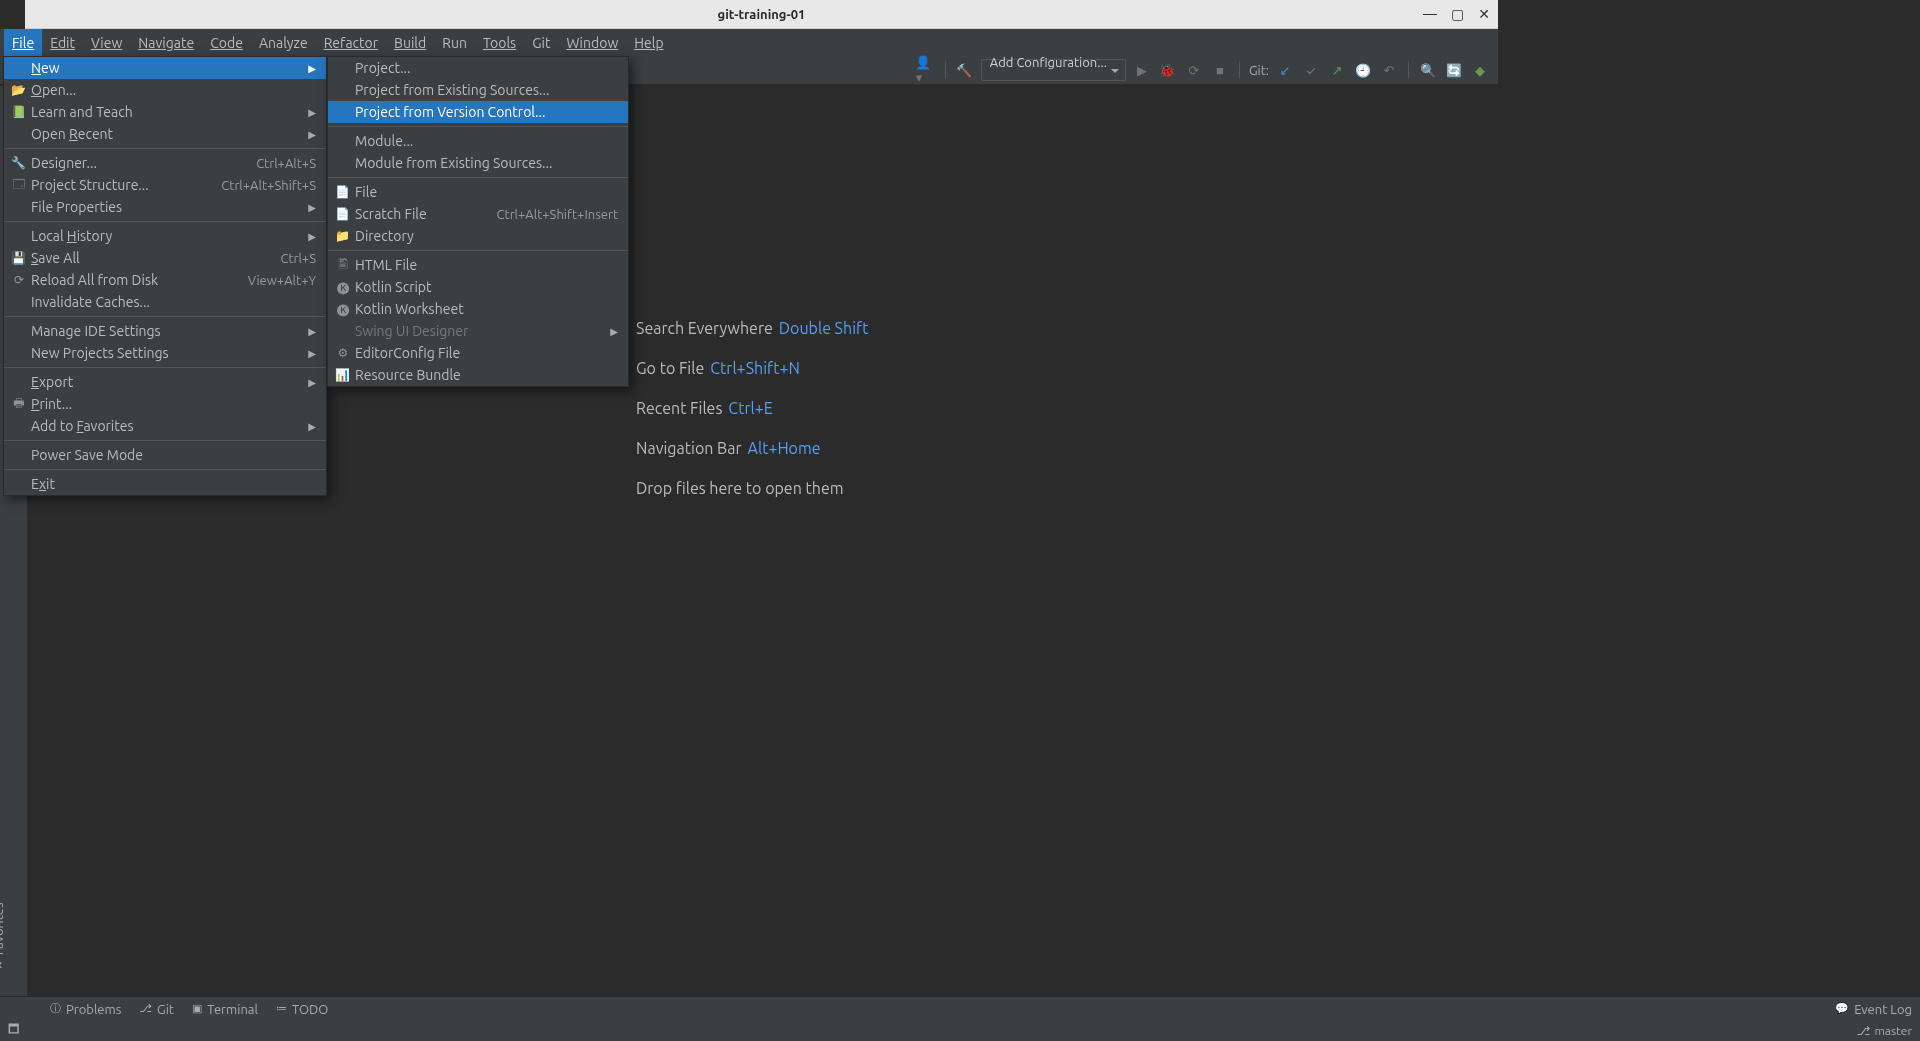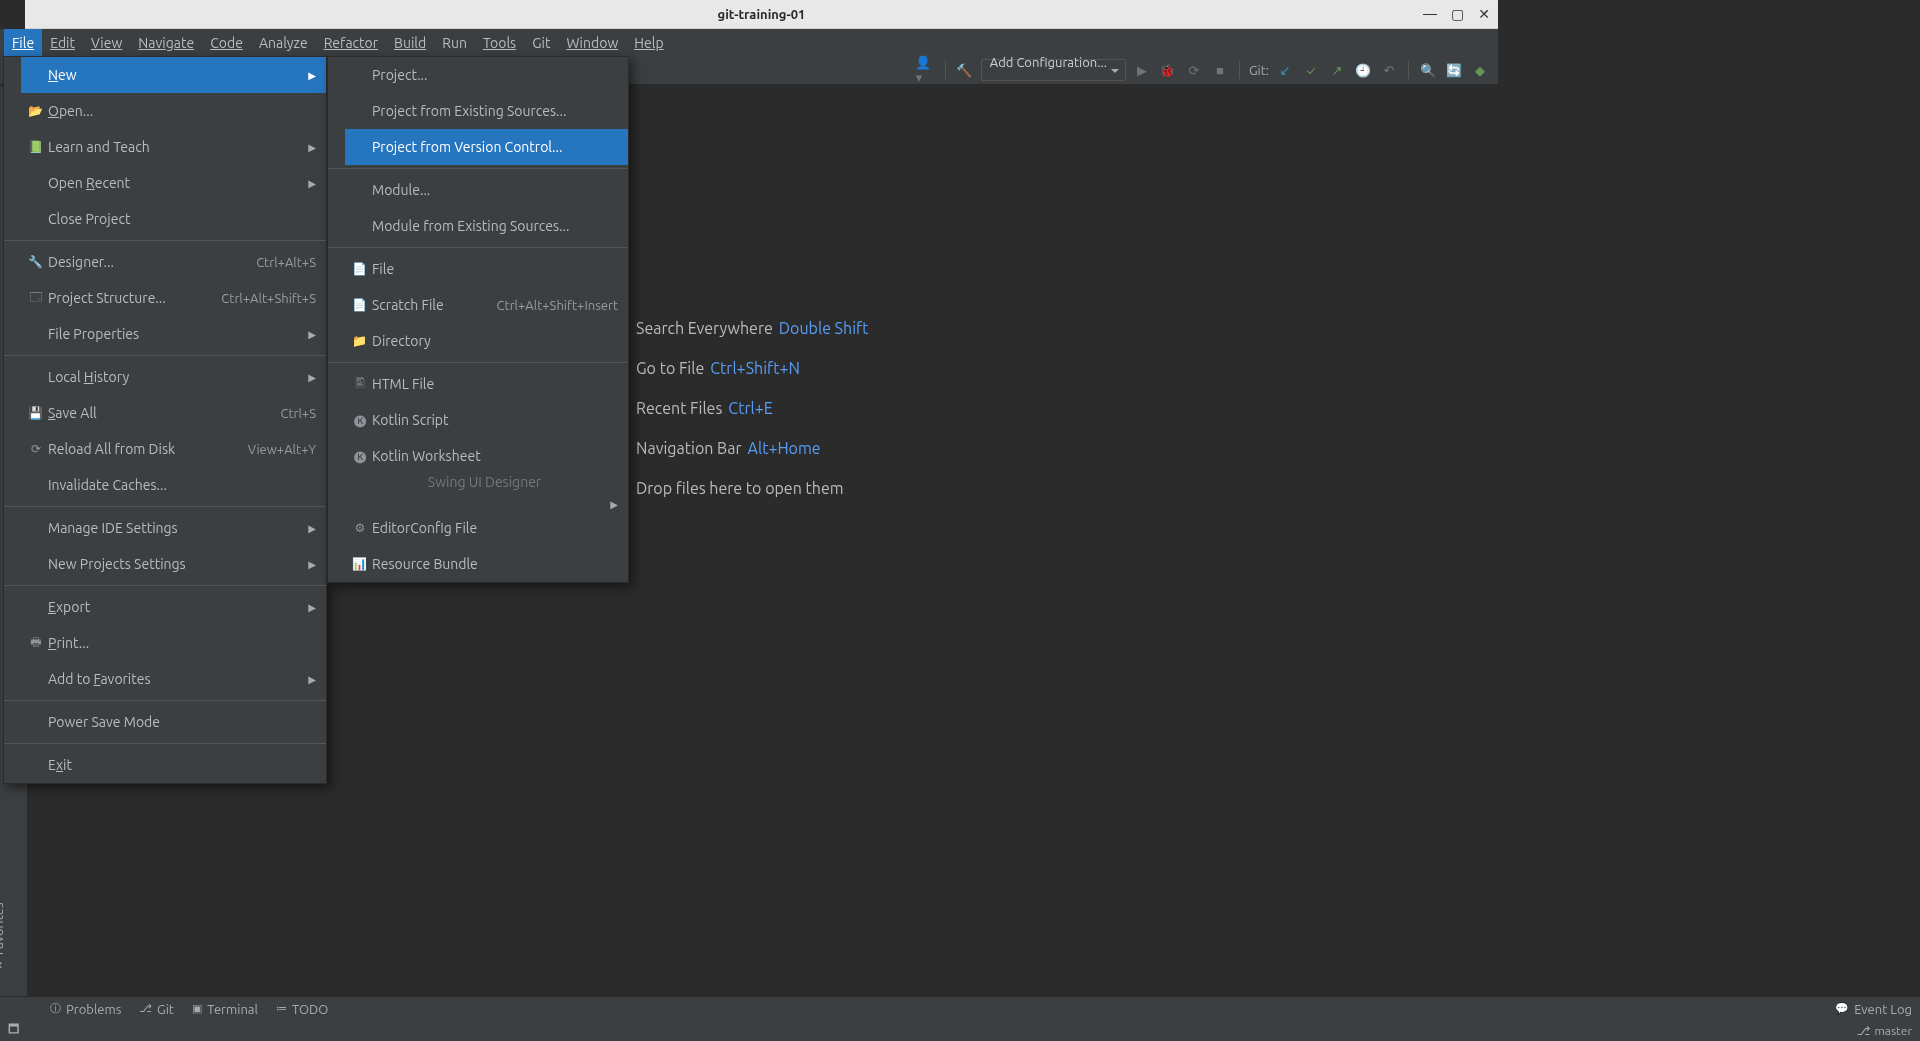--- a/index.html
+++ b/index.html
@@ -17,23 +17,23 @@
 .toolbar { height: 29px; background: #3c3f41; border-bottom: 1px solid #2b2b2b; display: flex; align-items: center; justify-content: flex-end; padding: 0 8px; gap: 6px; }
 .tb-sep { width: 1px; height: 18px; background: #555; margin: 0 3px; }
 .tb-btn { width: 20px; height: 20px; display: flex; align-items: center; justify-content: center; color: #6f737a; font-size: 13px; }
 .tb-text { color: #aaa; font-size: 13px; }
 .config-select { border: 1px solid #555; background: #3c3f41; height: 22px; display: flex; align-items: center; padding: 0 18px 16px 8px; font-size: 13px; color: #cfcfcf; position: relative; border-radius: 2px; }
 .config-select::after { content: ""; position: absolute; right: 6px; top: 9px; border-left: 4px solid transparent; border-right: 4px solid transparent; border-top: 4px solid #aaa; }
 
 .dropdown { position: absolute; background: #3c3f41; border: 1px solid #2b2b2b; box-shadow: 4px 4px 10px rgba(0,0,0,.5); }
 .file-menu { left: 3px; top: 56px; width: 324px; }
 .new-menu { left: 327px; top: 56px; width: 302px; }
-.drop-item { height: 36px; display: flex; align-items: center; padding: 0 10px 0 6px; font-size: 14px; color: #bbbbbb; cursor: default; margin-left: 17px; }
+.drop-item { height: 22px; display: flex; align-items: center; padding: 0 10px 0 6px; font-size: 14px; color: #bbbbbb; cursor: default; }
 .drop-item.highlight { background: #2675bf; color: #ffffff; }
-.drop-item.disabled { color: #777; flex-direction: column; }
+.drop-item.disabled { color: #777; }
 .di-icon { width: 18px; display: inline-flex; justify-content: center; margin-right: 3px; font-size: 12px; color: #8f9399; }
 .di-label { flex: 1; }
 .di-shortcut { color: #9a9a9a; font-size: 13px; margin-left: 10px; }
 .di-arrow { margin-left: auto; font-size: 10px; color: #aaa; }
 .drop-item.highlight .di-arrow, .drop-item.highlight .di-shortcut { color: #fff; }
 .drop-sep { height: 1px; background: #555; margin: 3px 0; }
 
 .editor-area { position: absolute; left: 28px; right: 0; top: 86px; bottom: 28px; background: #2b2b2b; }
 .welcome-hints { position: absolute; left: 608px; top: 222px; font-size: 16px; color: #bbbbbb; line-height: 2.5; }
 .hint-row { display: block; }
@@ -156,24 +156,20 @@
     <div class="drop-item">
       <span class="di-icon">📗</span>
       <span class="di-label">Learn and Teach</span>
       <span class="di-arrow">▶</span>
     </div>
     <div class="drop-item">
       <span class="di-icon"></span>
       <span class="di-label">Open <span class="mn-u">R</span>ecent</span>
       <span class="di-arrow">▶</span>
     </div>
-    <div class="drop-item">
-      <span class="di-icon"></span>
-      <span class="di-label">Close Project</span>
-    </div>
     <div class="drop-sep"></div>
     <div class="drop-item">
       <span class="di-icon">🔧</span>
       <span class="di-label">Designer...</span>
       <span class="di-shortcut">Ctrl+Alt+S</span>
     </div>
     <div class="drop-item">
       <span class="di-icon">🗔</span>
       <span class="di-label">Project Structure...</span>
       <span class="di-shortcut">Ctrl+Alt+Shift+S</span>

